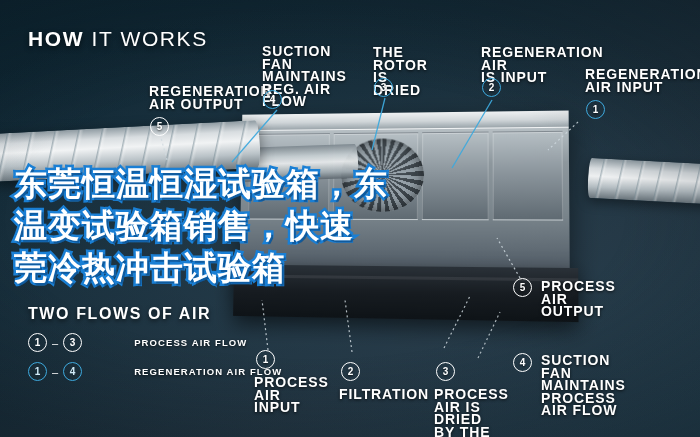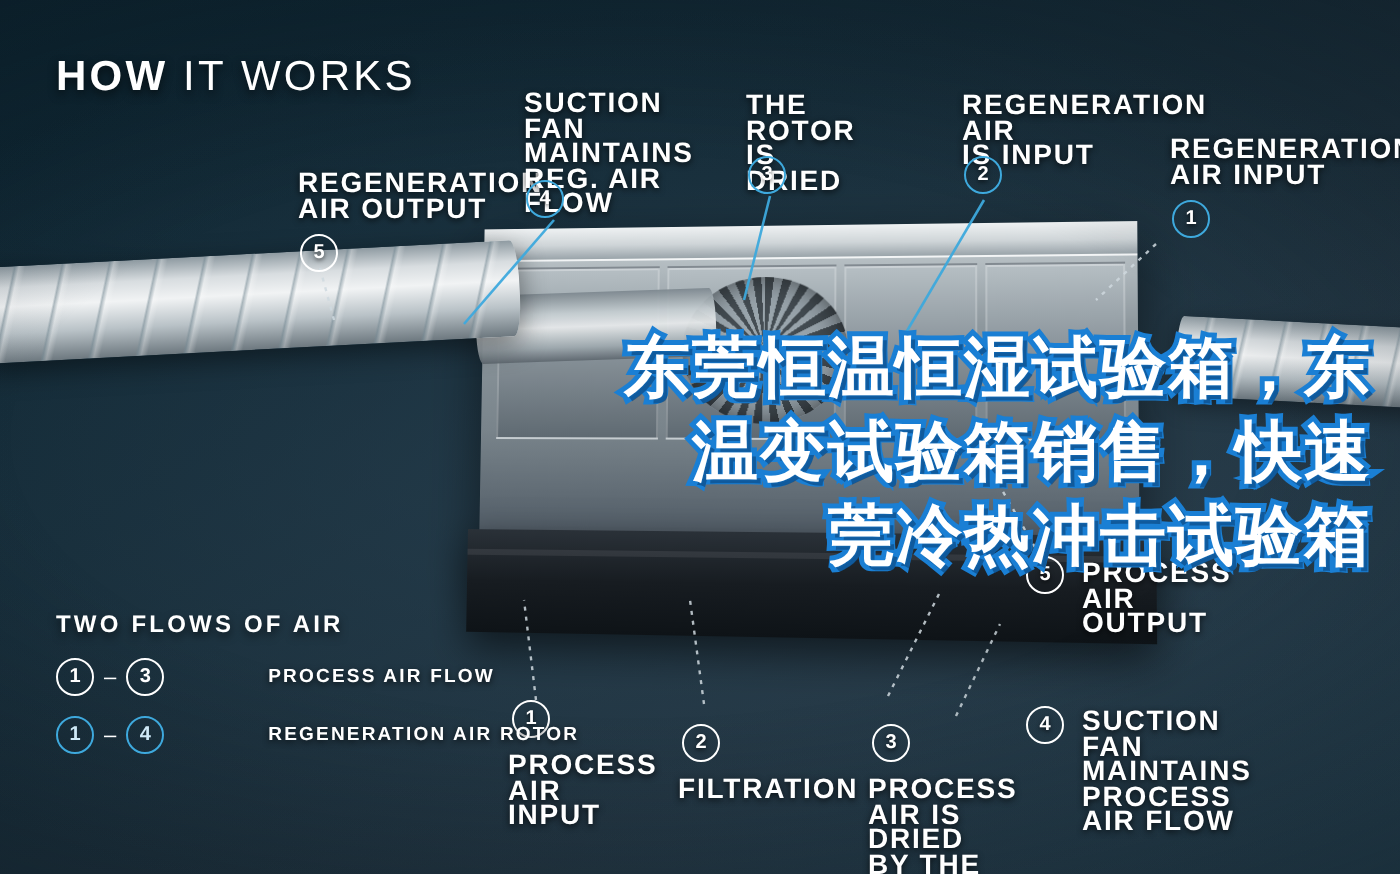--- a/index.html
+++ b/index.html
@@ -147,21 +147,21 @@
     position: absolute; left: 28px; top: 27px;
     font-size: 21px; letter-spacing: 1.6px; color: #ffffff;
     text-shadow: 0 2px 5px rgba(0,0,0,0.6);
   }
   .title .b { font-weight: bold; }
   .title .l { font-weight: normal; }
 
   
   .legend { position: absolute; left: 28px; top: 305px; }
   .legend-title {
-    font-size: 12px; font-weight: bold; letter-spacing: 1.6px; color: #ffffff;
+    font-size: 16px; font-weight: bold; letter-spacing: 1.6px; color: #ffffff;
     text-shadow: 0 2px 4px rgba(0,0,0,0.6);
   }
   .legend-row { display: flex; align-items: center; margin-top: 10px; }
   .legend-chip {
     width: 19px; height: 19px; border-radius: 50%;
     display: flex; align-items: center; justify-content: center;
     font-size: 10px; font-weight: bold; box-sizing: border-box;
   }
   .legend-chip.white { border: 1.4px solid #ffffff; color: #ffffff; }
   .legend-chip.blue  { border: 1.4px solid #3ea9dd; color: #cfe9f7; }
@@ -172,21 +172,21 @@
     text-shadow: 0 1px 3px rgba(0,0,0,0.7);
     padding-left: 40px;
   }
 
   
   .leaders { position: absolute; inset: 0; pointer-events: none; }
 
   
   .overlay {
     position: absolute; left: 0; right: 0; top: 163px;
-    text-align: right;
+    text-align: left;
     font-family: "DejaVu Sans", "Liberation Sans", sans-serif;
     font-weight: bold;
     font-size: 33px;
     line-height: 42px;
     letter-spacing: 1px;
     color: #ffffff;
     -webkit-text-stroke: 5px #1a7fd4;
     paint-order: stroke fill;
     text-shadow:
       0 0 1px #1a7fd4,
@@ -307,21 +307,21 @@
       <div class="legend-chip white">1</div>
       <div class="legend-dash">–</div>
       <div class="legend-chip white">3</div>
       <div class="legend-text">PROCESS AIR FLOW</div>
     </div>
 
     <div class="legend-row">
       <div class="legend-chip blue">1</div>
       <div class="legend-dash">–</div>
       <div class="legend-chip blue">4</div>
-      <div class="legend-text">REGENERATION AIR ROTOR</div>
+      <div class="legend-text">REGENERATION AIR FLOW</div>
     </div>
   </div>
 
   <div class="overlay">
     <span>东莞恒温恒湿试验箱，东</span>
     <span>温变试验箱销售，快速</span>
     <span>莞冷热冲击试验箱</span>
   </div>
 
 </div>

